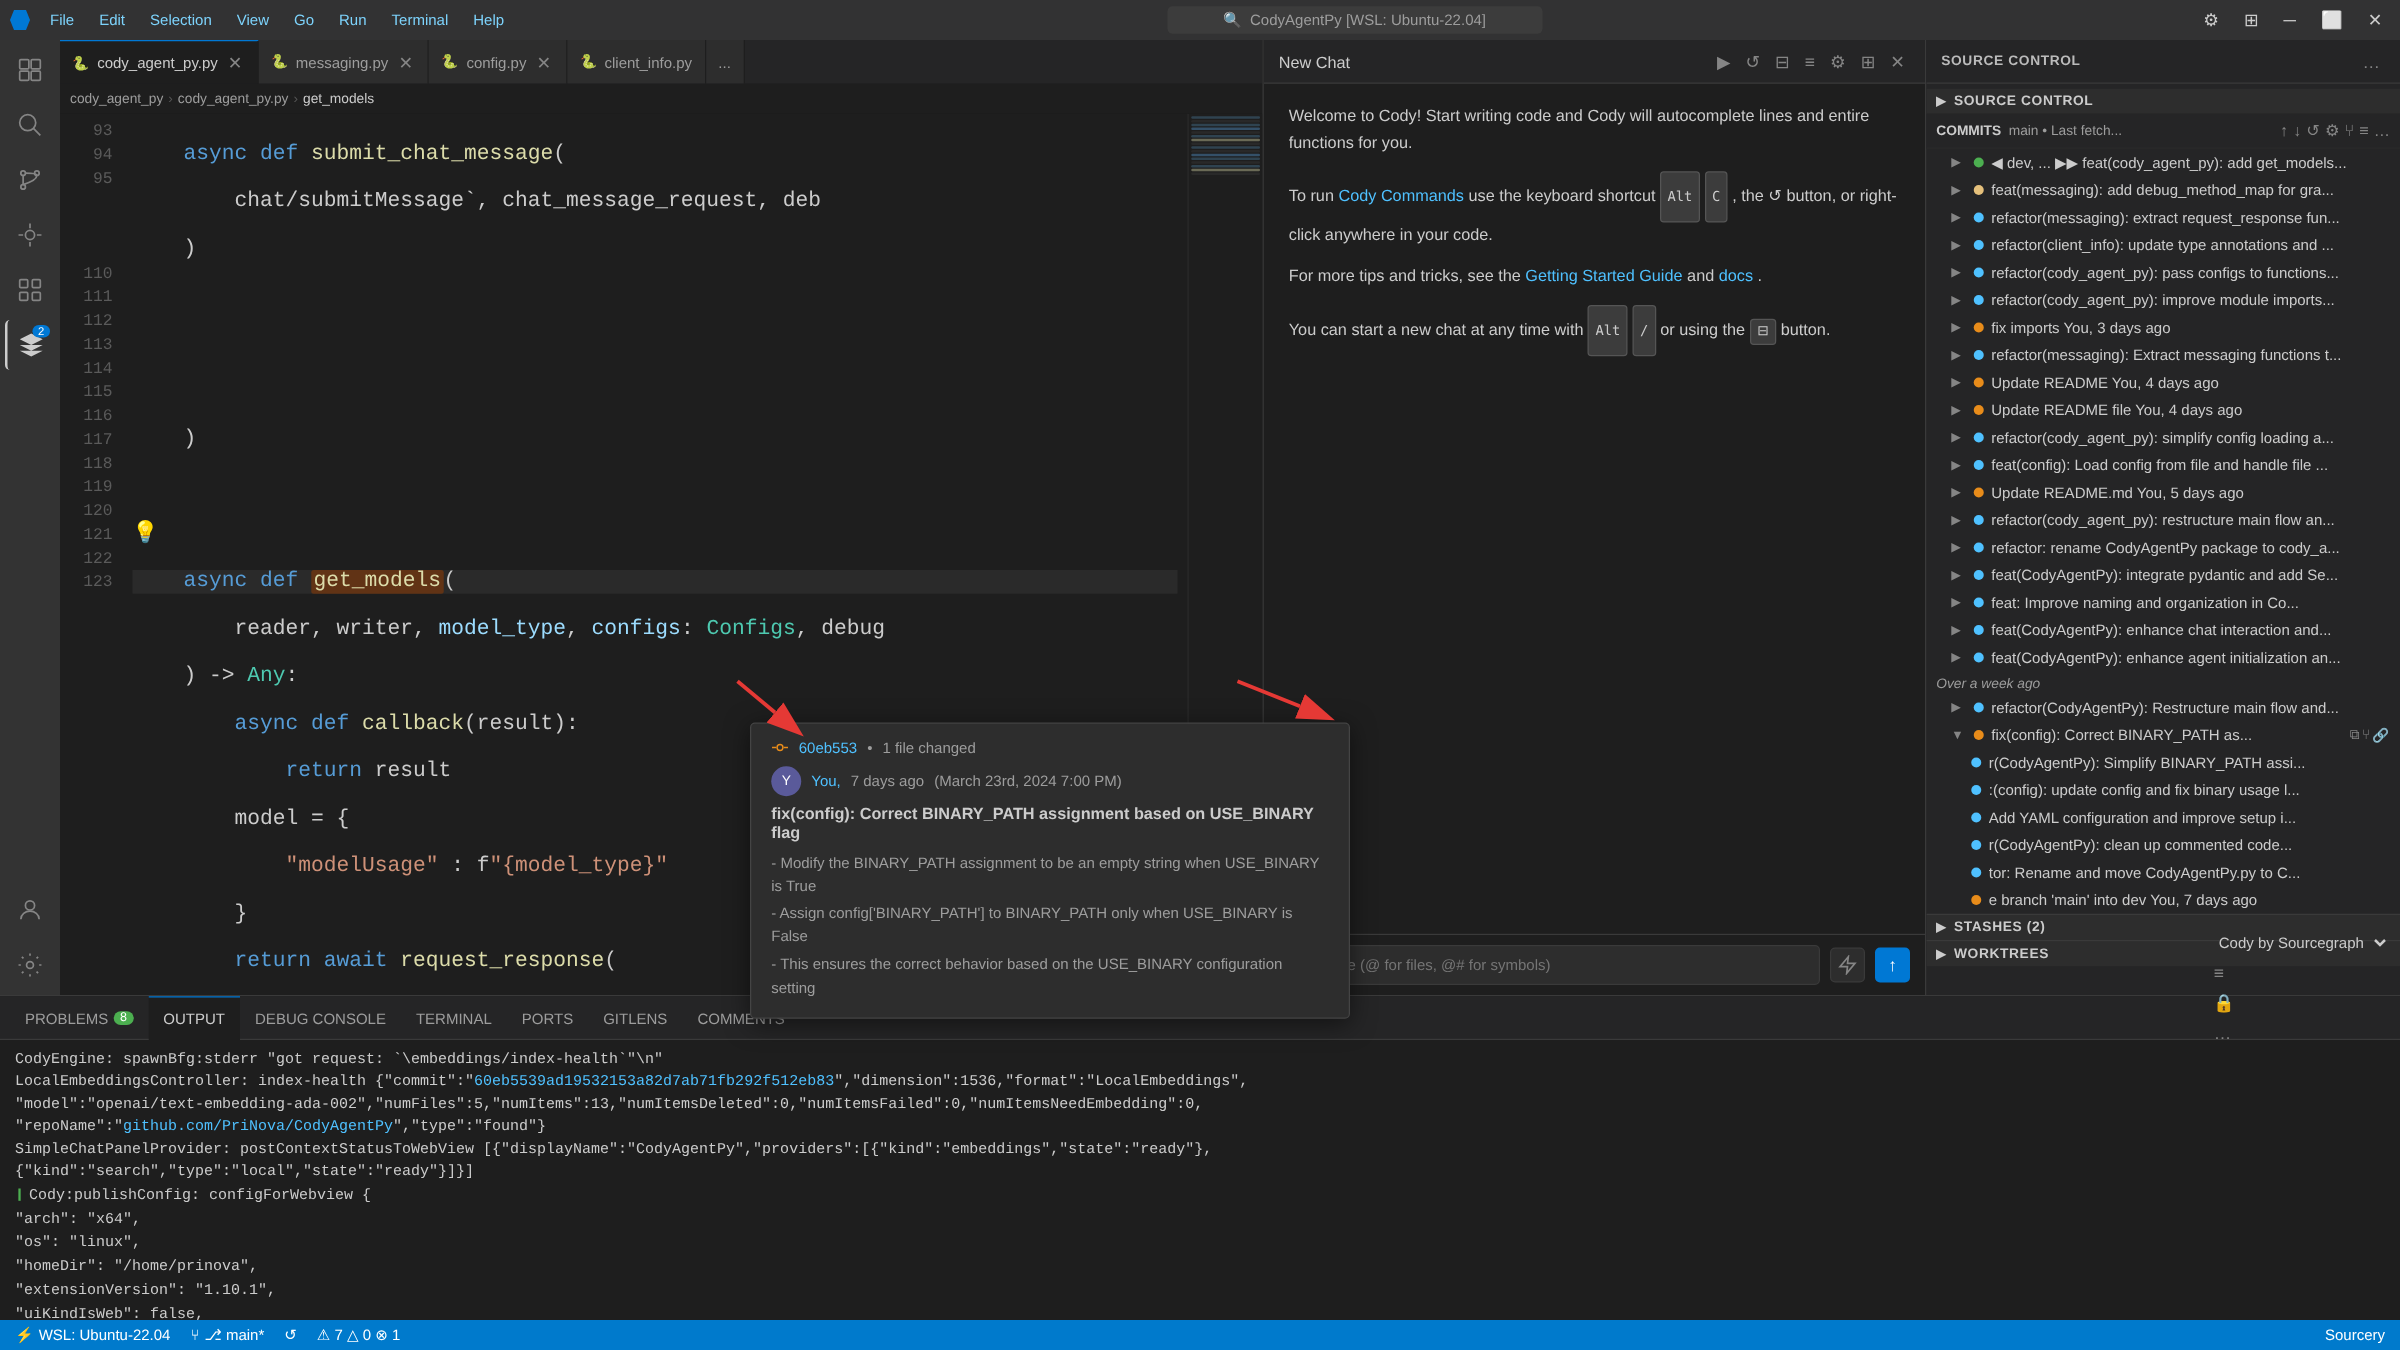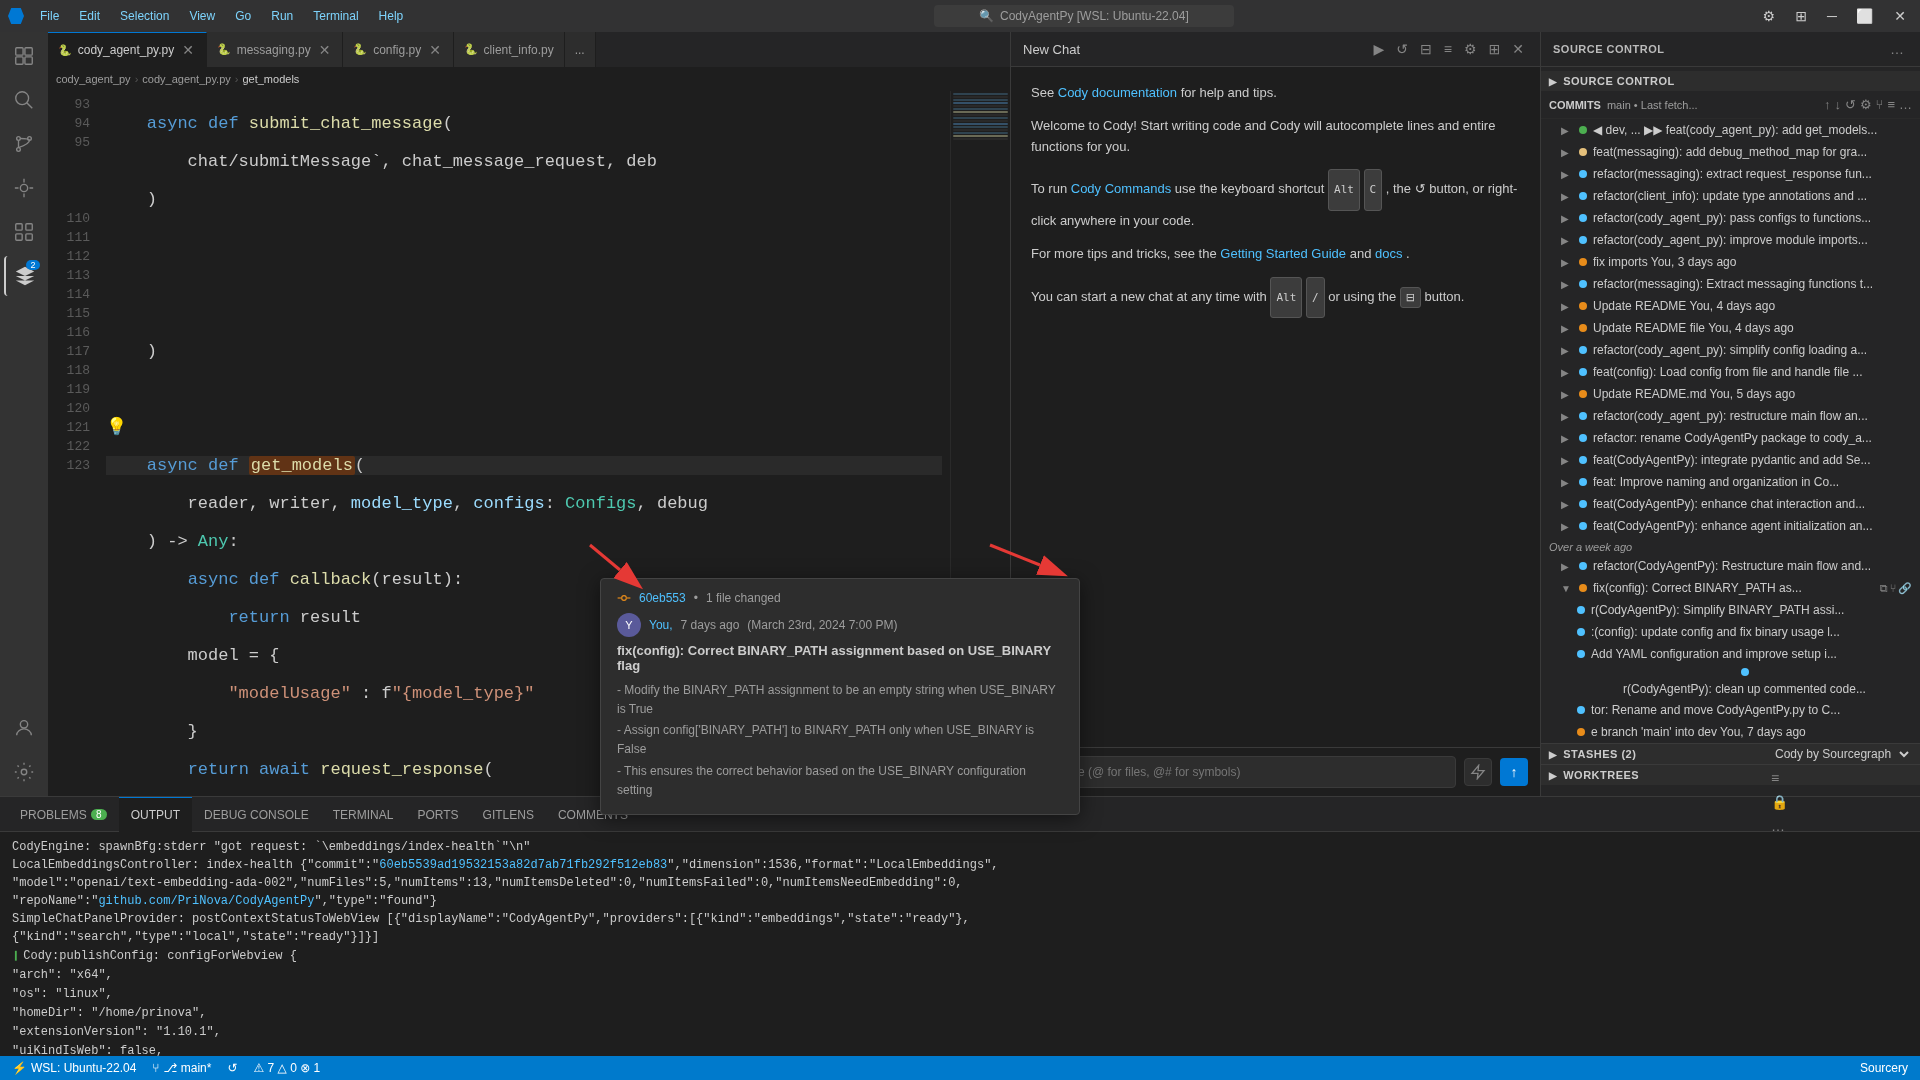--- a/index.html
+++ b/index.html
@@ -790,25 +790,20 @@
           <span class="cody-action-btn">▶</span>
           <span class="cody-action-btn">↺</span>
           <span class="cody-action-btn">⊟</span>
           <span class="cody-action-btn">≡</span>
           <span class="cody-action-btn">⚙</span>
           <span class="cody-action-btn">⊞</span>
           <span class="cody-action-btn">✕</span>
         </div>
       </div>
       <div class="cody-content">
-        <p>
-          <span>See </span>
-          <a class="cody-link">Cody documentation</a>
-          <span> for help and tips.</span>
-        </p>
         <p>Welcome to Cody! Start writing code and Cody will autocomplete lines and entire functions for you.</p>
         <p>
           <span>To run </span>
           <a class="cody-link">Cody Commands</a>
           <span> use the keyboard shortcut </span>
           <span class="kbd">Alt</span>
           <span> </span>
           <span class="kbd">C</span>
           <span>, the ↺ button, or right-click anywhere in your code.</span>
         </p>
@@ -985,21 +980,21 @@
           <span class="commit-text">r(CodyAgentPy): Simplify BINARY_PATH assi...</span>
         </div>
         <div class="commit-item" style="padding-left:36px;">
           <div class="commit-dot blue"></div>
           <span class="commit-text">:(config): update config and fix binary usage l...</span>
         </div>
         <div class="commit-item" style="padding-left:36px;">
           <div class="commit-dot blue"></div>
           <span class="commit-text">Add YAML configuration and improve setup i...</span>
         </div>
-        <div class="commit-item" style="padding-left:36px;flex-direction:column;">
+        <div class="commit-item" style="padding-left:36px;">
           <div class="commit-dot blue"></div>
           <span class="commit-text">r(CodyAgentPy): clean up commented code...</span>
         </div>
         <div class="commit-item" style="padding-left:36px;">
           <div class="commit-dot blue"></div>
           <span class="commit-text">tor: Rename and move CodyAgentPy.py to C...</span>
         </div>
         <div class="commit-item" style="padding-left:36px;">
           <div class="commit-dot orange"></div>
           <span class="commit-text">e branch 'main' into dev  You, 7 days ago</span>

